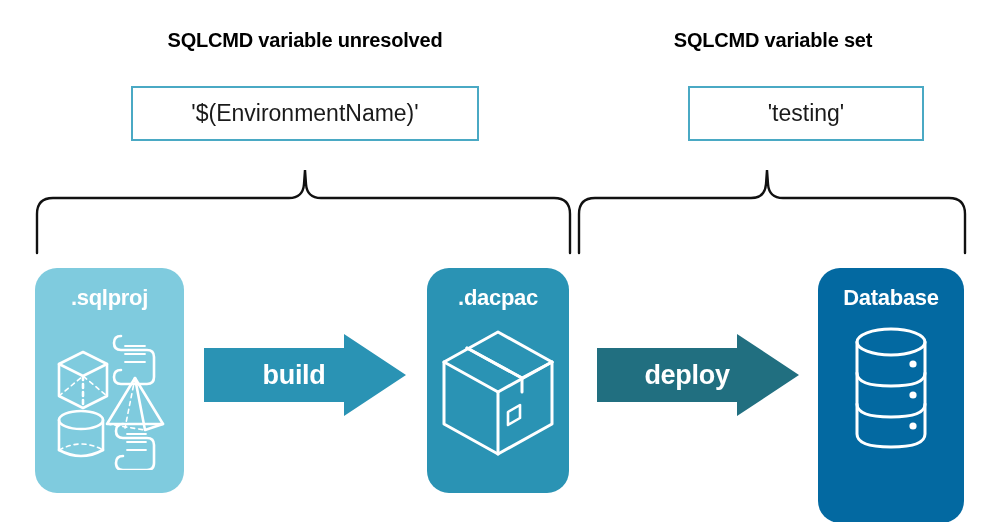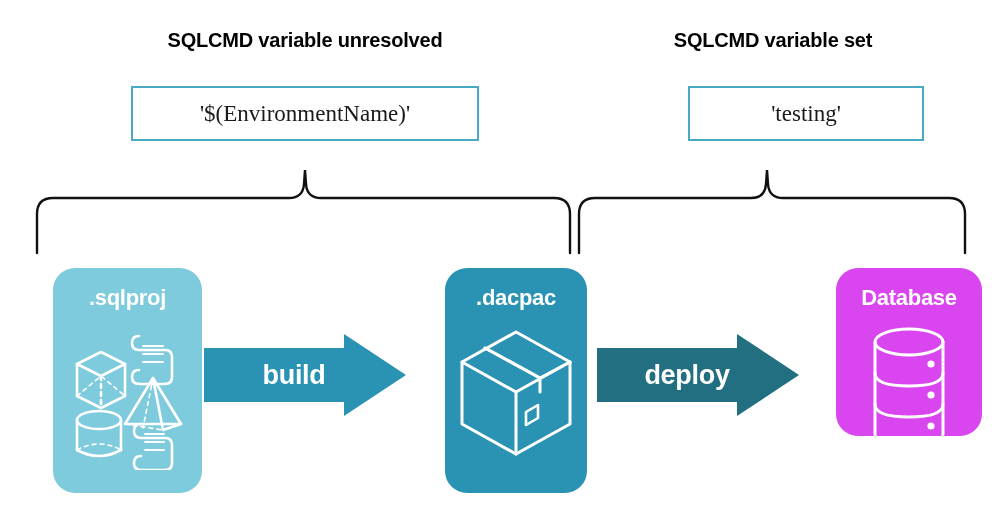--- a/index.html
+++ b/index.html
@@ -47,21 +47,21 @@
 
   
   .code-box {
     position: absolute;
     box-sizing: border-box;
     border: 2px solid #4AA9C4;
     background: #ffffff;
     display: flex;
     align-items: center;
     justify-content: center;
-    font-family: Liberation Serif, serif;
+    font-family: Liberation Sans, sans-serif;
     font-size: 23px;
     color: #1a1a1a;
     white-space: nowrap;
   }
   #code-box-unresolved {
     left: 131px;
     top: 86px;
     width: 348px;
     height: 55px;
   }
@@ -79,21 +79,20 @@
     top: 140px;
     width: 1000px;
     height: 115px;
   }
 
   
   .entity-box {
     position: absolute;
     border-radius: 22px;
     box-sizing: border-box;
-    margin-left: 18px;
   }
   .entity-label {
     position: absolute;
     left: 0;
     top: 17px;
     width: 100%;
     text-align: center;
     font-family: "Liberation Sans", sans-serif;
     font-weight: bold;
     font-size: 22px;
@@ -123,22 +122,22 @@
     top: 268px;
     width: 142px;
     height: 225px;
     background: #2A93B4;
     padding-left: 44px;
   }
   #box-database {
     left: 818px;
     top: 268px;
     width: 146px;
-    height: 168px;
-    background: #d946ef;
+    height: 255px;
+    background: #0369a1;
   }
 
   
   .arrow-wrap {
     position: absolute;
   }
   #arrow-build {
     left: 204px;
     top: 334px;
     width: 202px;

